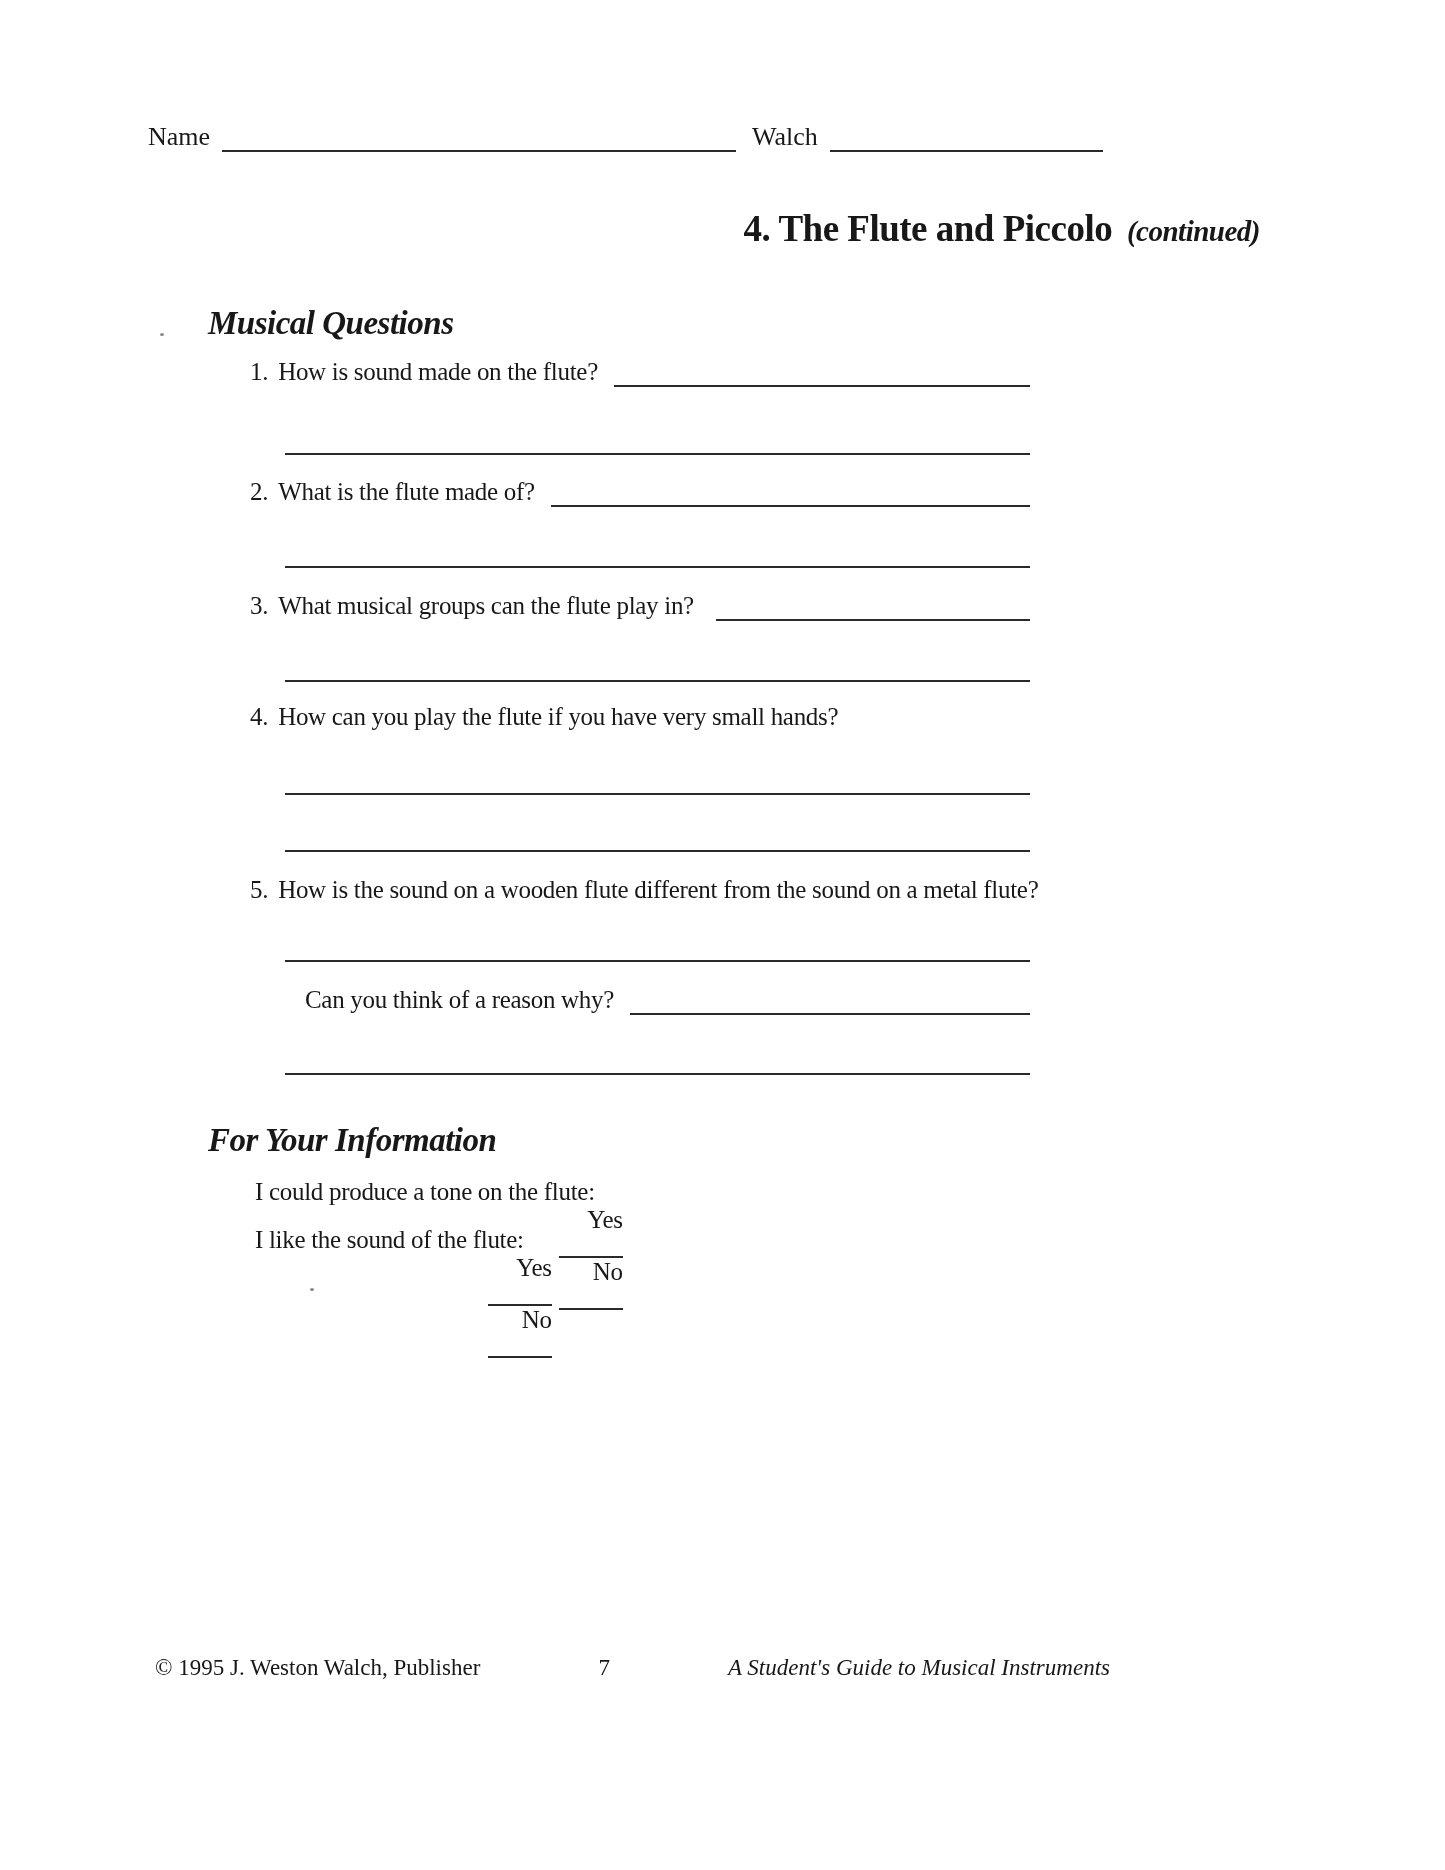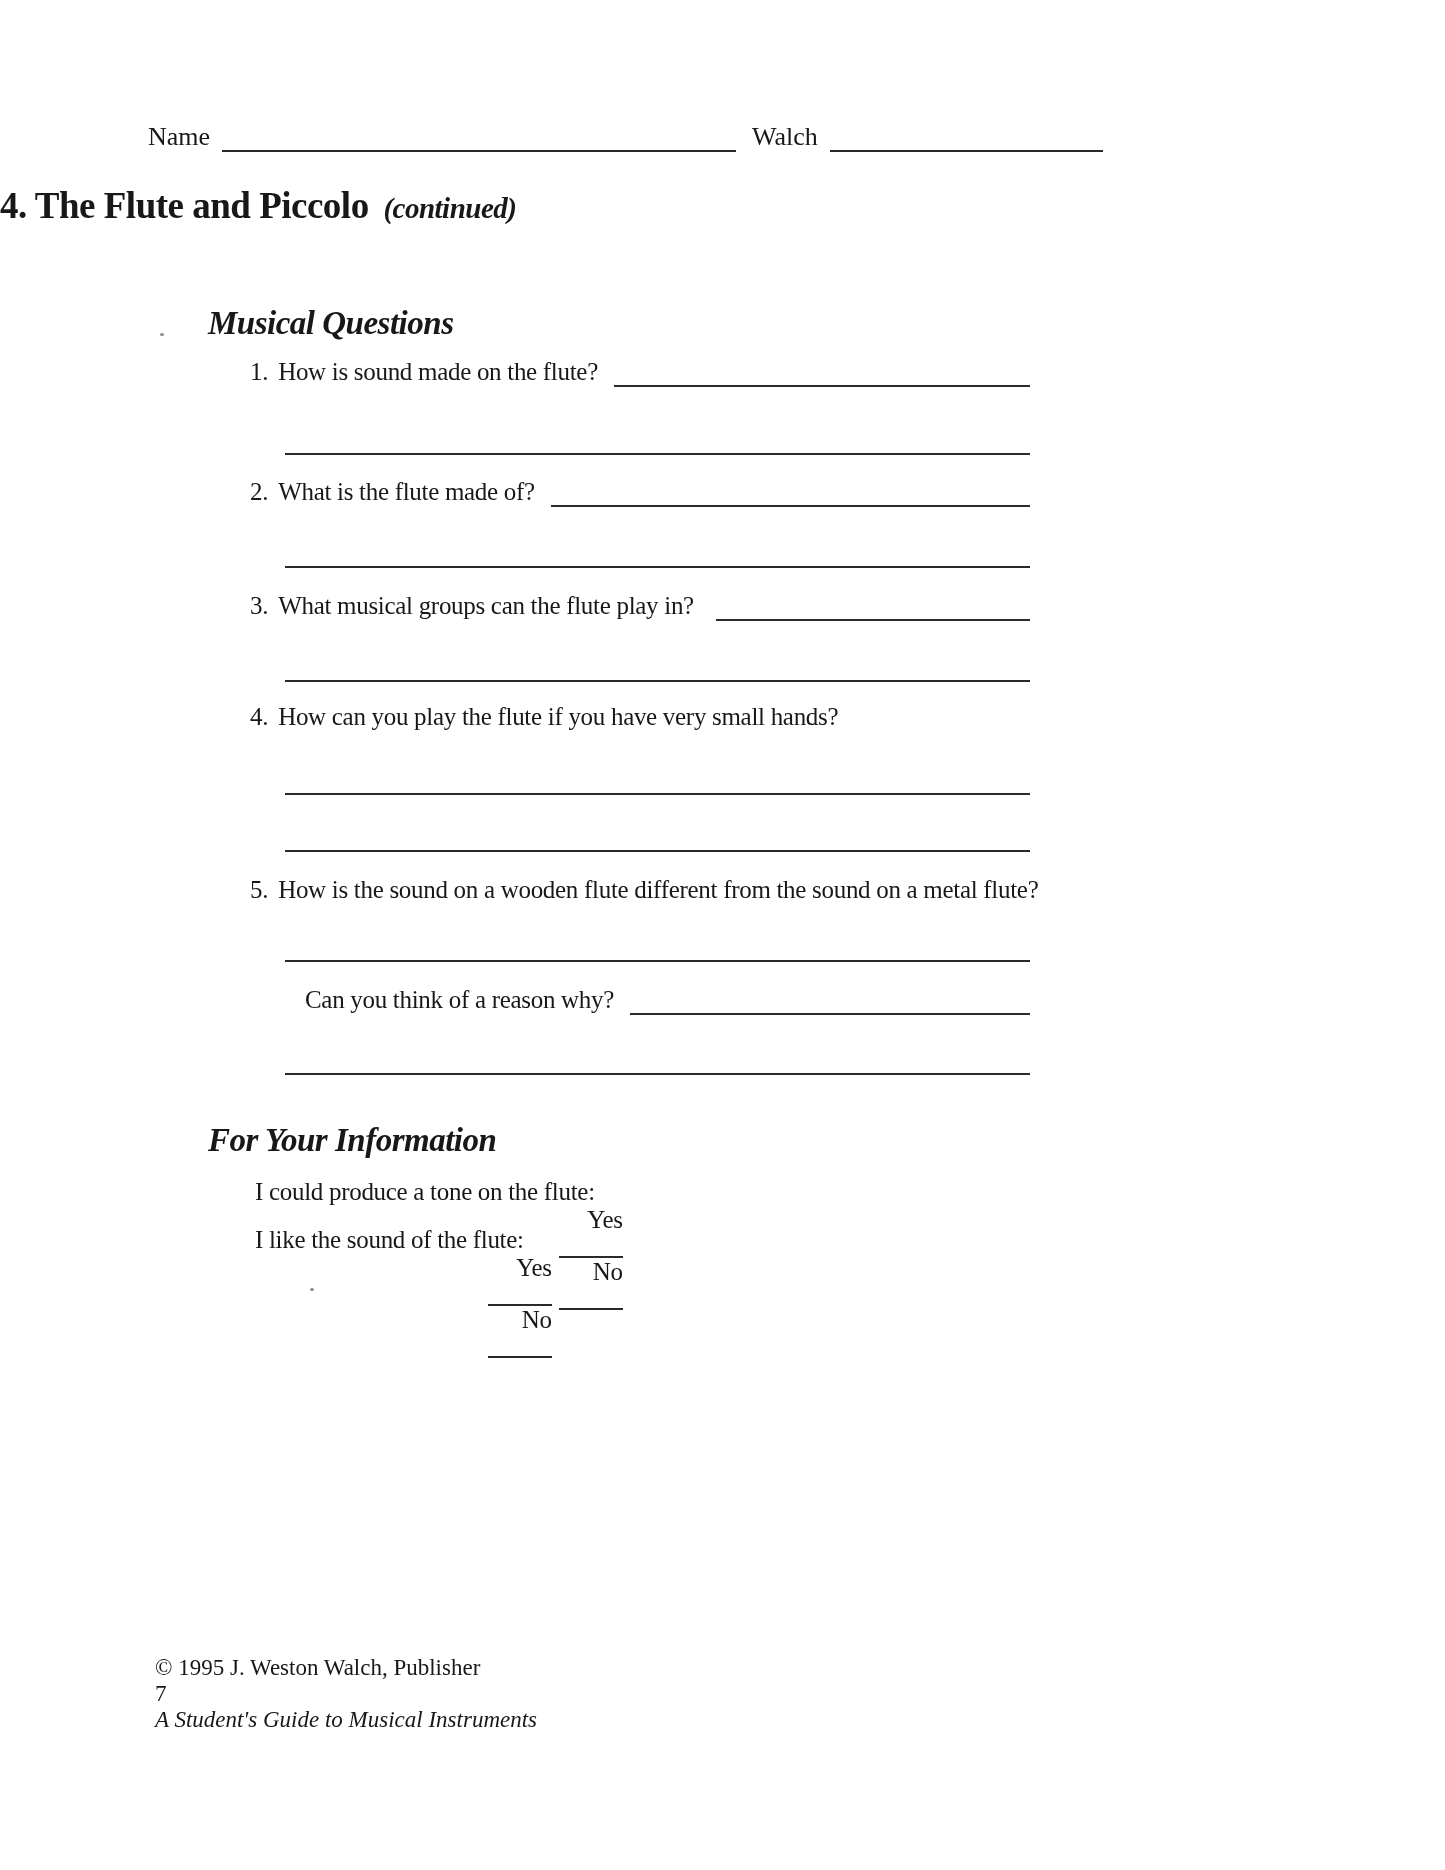--- a/index.html
+++ b/index.html
@@ -29,26 +29,27 @@
     height: 30px;
     margin-left: 12px;
   }
   .name-line { flex: 1.88; }
   .date-line { flex: 1; }
   .date-label { margin-left: 16px; }
 
   
   .title-row {
     position: absolute;
-    top: 184px; left: 0; width: 1260px;
-    text-align: left;
+    top: 207px; left: 0; width: 1260px;
+    text-align: right;
     font-size: 37px;
     font-weight: bold;
     letter-spacing: -0.5px;
     white-space: nowrap;
+    padding-left: 37px;
   }
   .title-row .title-continued {
     font-size: 29px;
     font-style: italic;
     font-weight: bold;
     margin-left: 6px;
   }
 
   
   .section-heading {
@@ -127,21 +128,20 @@
   }
 
   
   .footer-row {
     position: absolute;
     top: 1655px; left: 155px; right: 335px;
     display: flex;
     justify-content: space-between;
     align-items: baseline;
     font-size: 23px;
-    flex-direction: column;
   }
   .footer-right { font-style: italic; }
 
   
   .speck {
     position: absolute;
     width: 4px; height: 3px;
     background: #8a8a8a;
     border-radius: 50%;
   }

